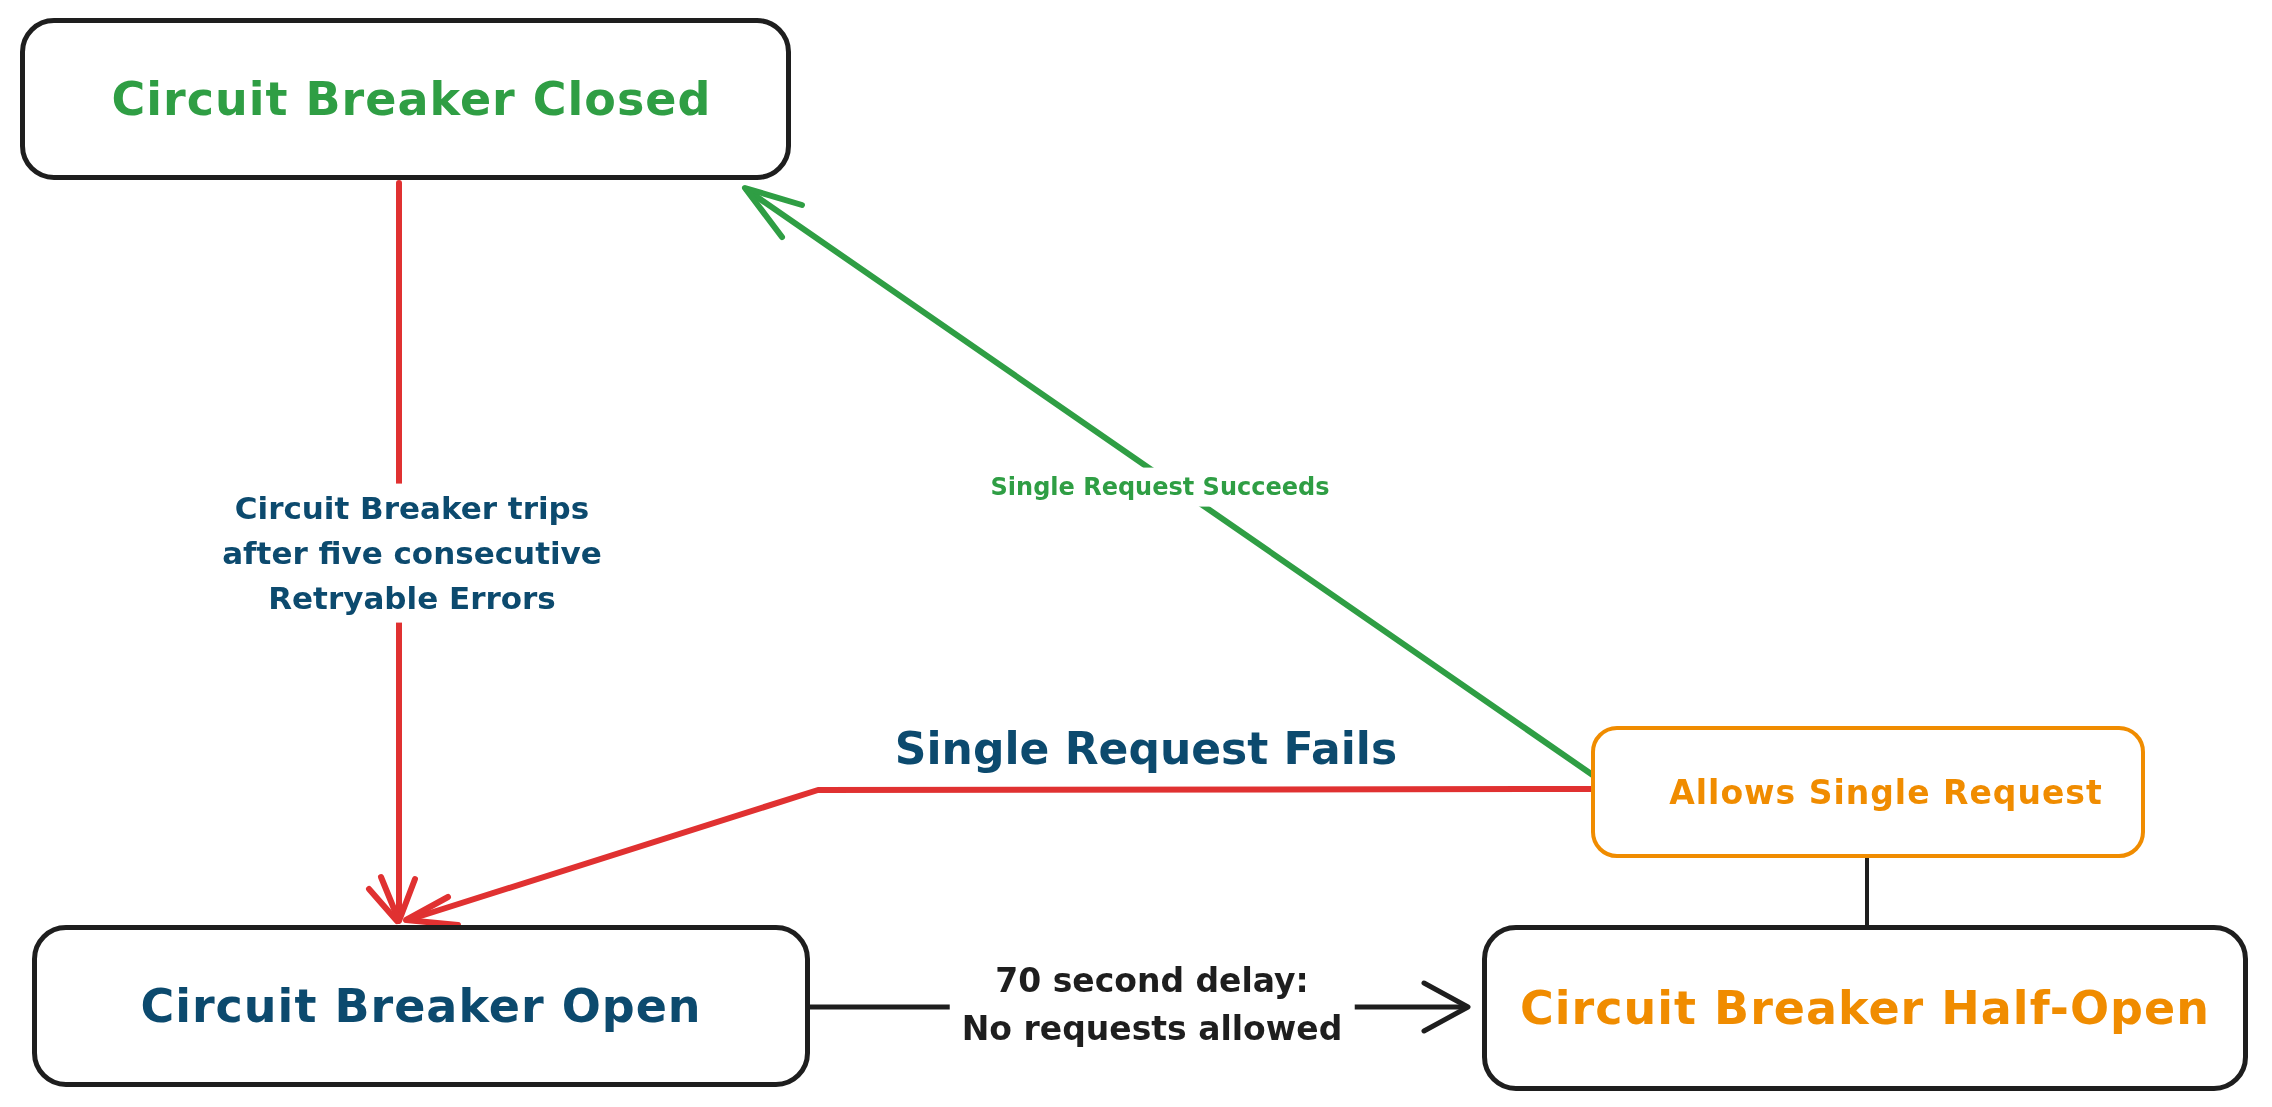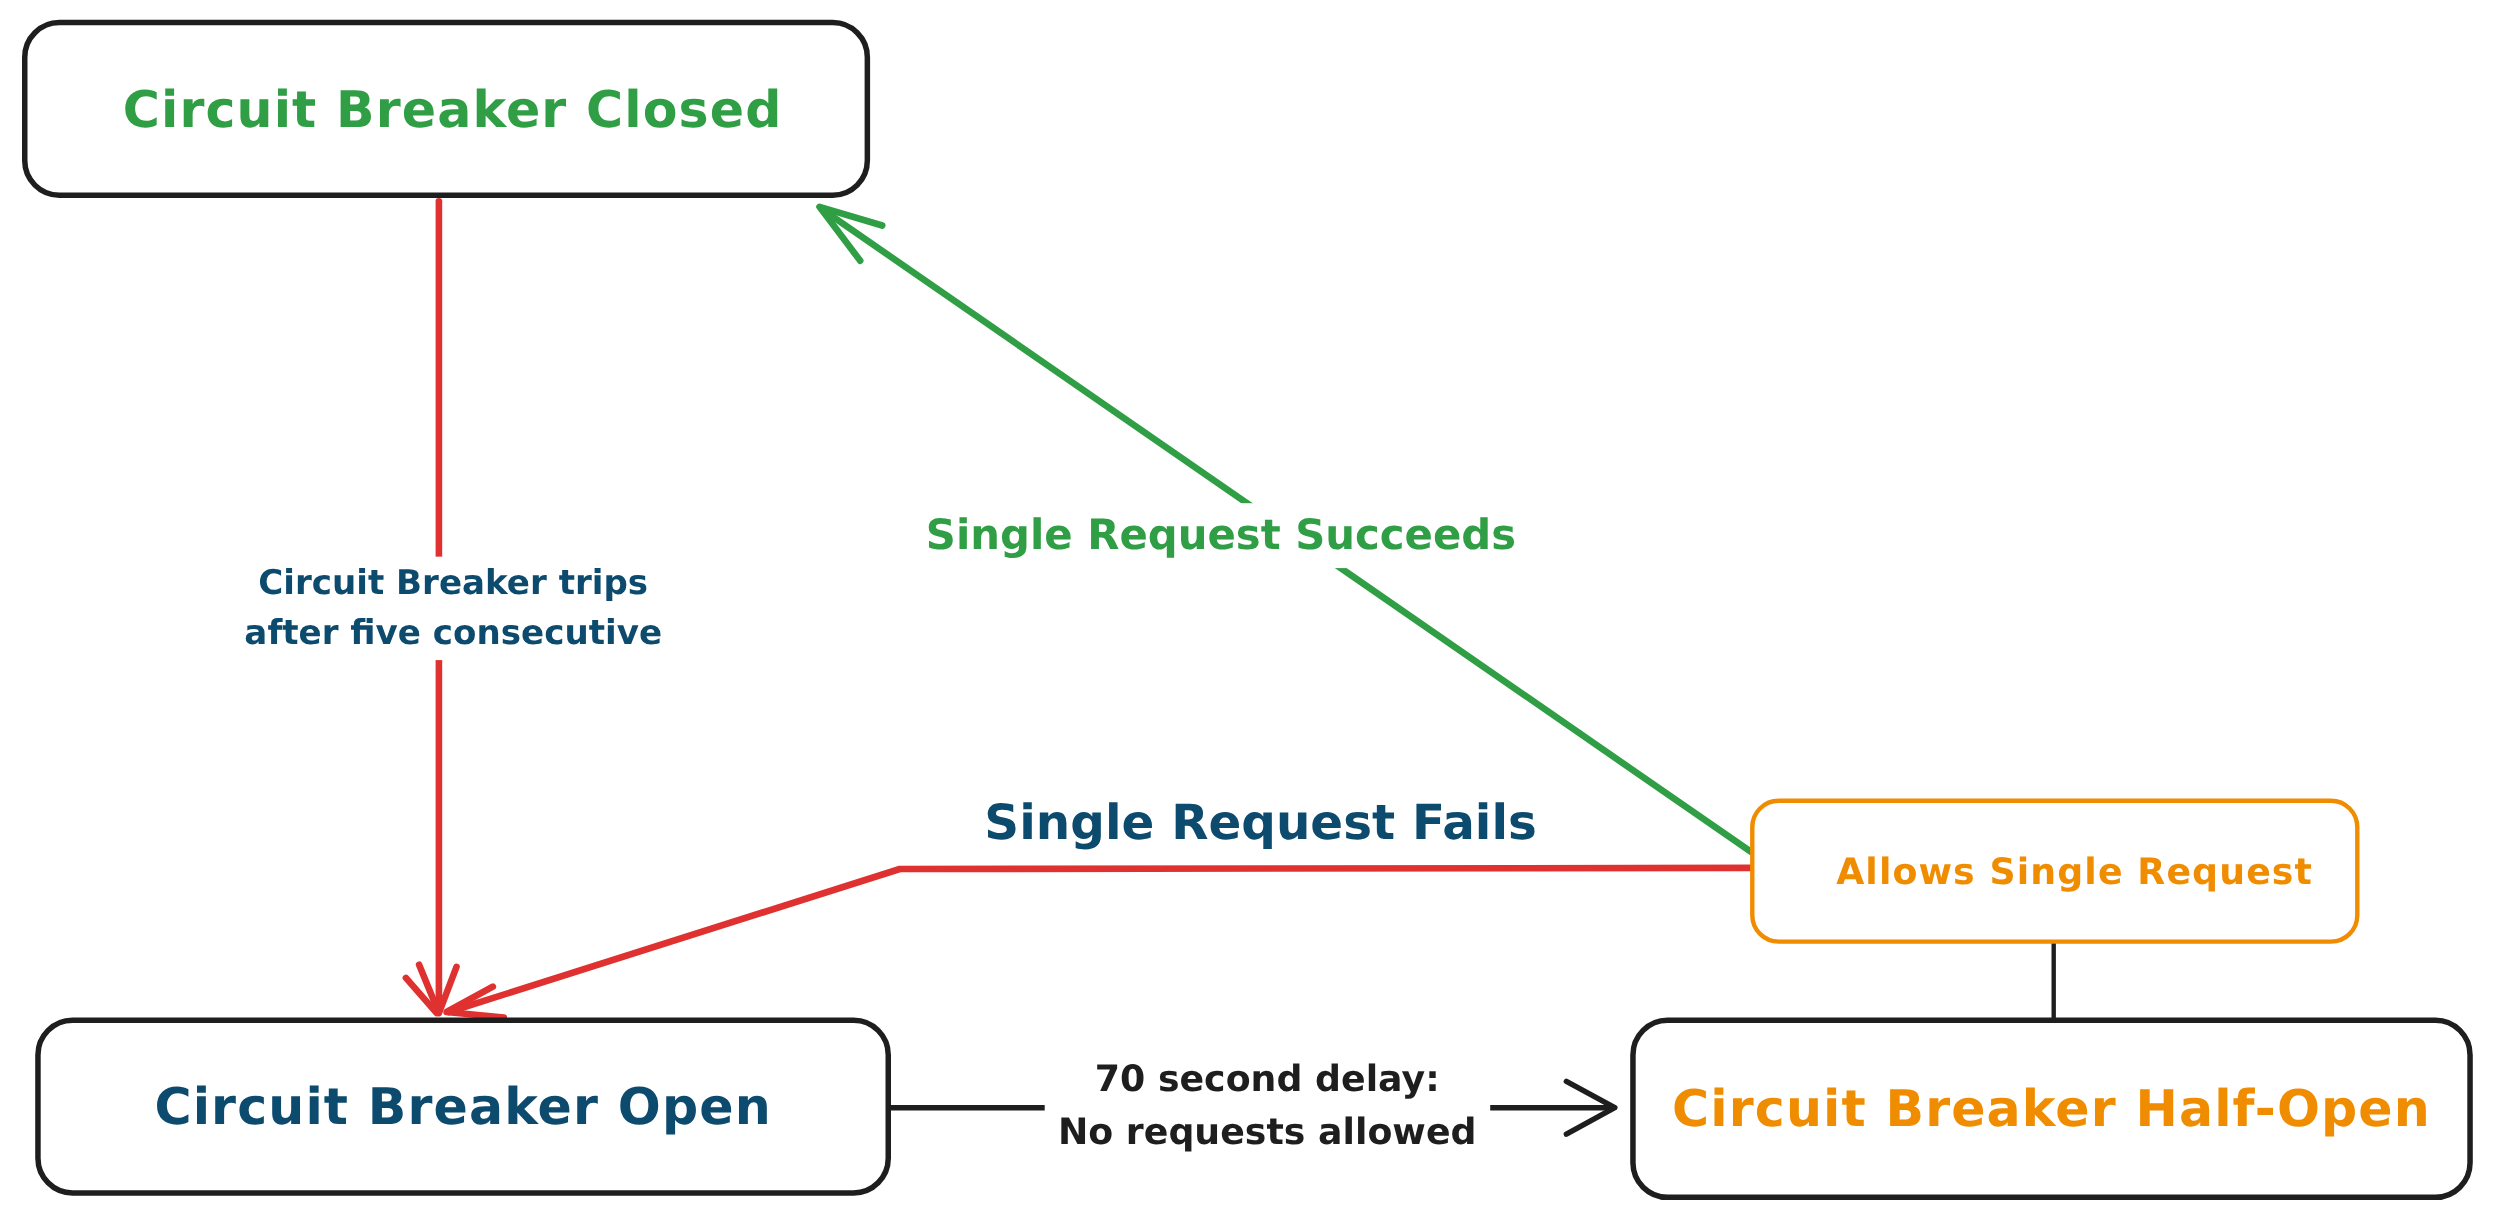--- a/index.html
+++ b/index.html
@@ -65,21 +65,21 @@
     position: absolute;
     transform: translate(-50%, -50%);
     background: #ffffff;
     text-align: center;
     font-weight: 600;
     line-height: 1.45;
     padding: 2px 12px;
     white-space: nowrap;
   }
   .edge-label.trips    { left: 412px;  top: 553px;  font-size: 31px; }
-  .edge-label.succeeds { left: 1110px; top: 487px;  font-size: 38px; }
+  .edge-label.succeeds { left: 1160px; top: 487px;  font-size: 24px; }
   .edge-label.fails    { left: 1146px; top: 749px;  font-size: 44px; }
   .edge-label.delay    { left: 1152px; top: 1005px; font-size: 33px; }
 </style>
 </head>
 <body>
 
 <div class="canvas">
 
   <svg class="edges-svg" viewBox="0 0 2272 1107">
 
@@ -121,20 +121,21 @@
     <span class="node-label text-orange">Circuit Breaker Half-Open</span>
   </div>
 
   <div class="node allows">
     <span class="node-label text-orange">Allows Single Request</span>
   </div>
 
   <div class="edge-label trips text-red">
     <div>Circuit Breaker trips</div>
     <div>after five consecutive</div>
+    <div>Retryable Errors</div>
   </div>
 
   <div class="edge-label succeeds text-green">Single Request Succeeds</div>
 
   <div class="edge-label fails text-red">Single Request Fails</div>
 
   <div class="edge-label delay text-ink">
     <div>70 second delay:</div>
     <div>No requests allowed</div>
   </div>

